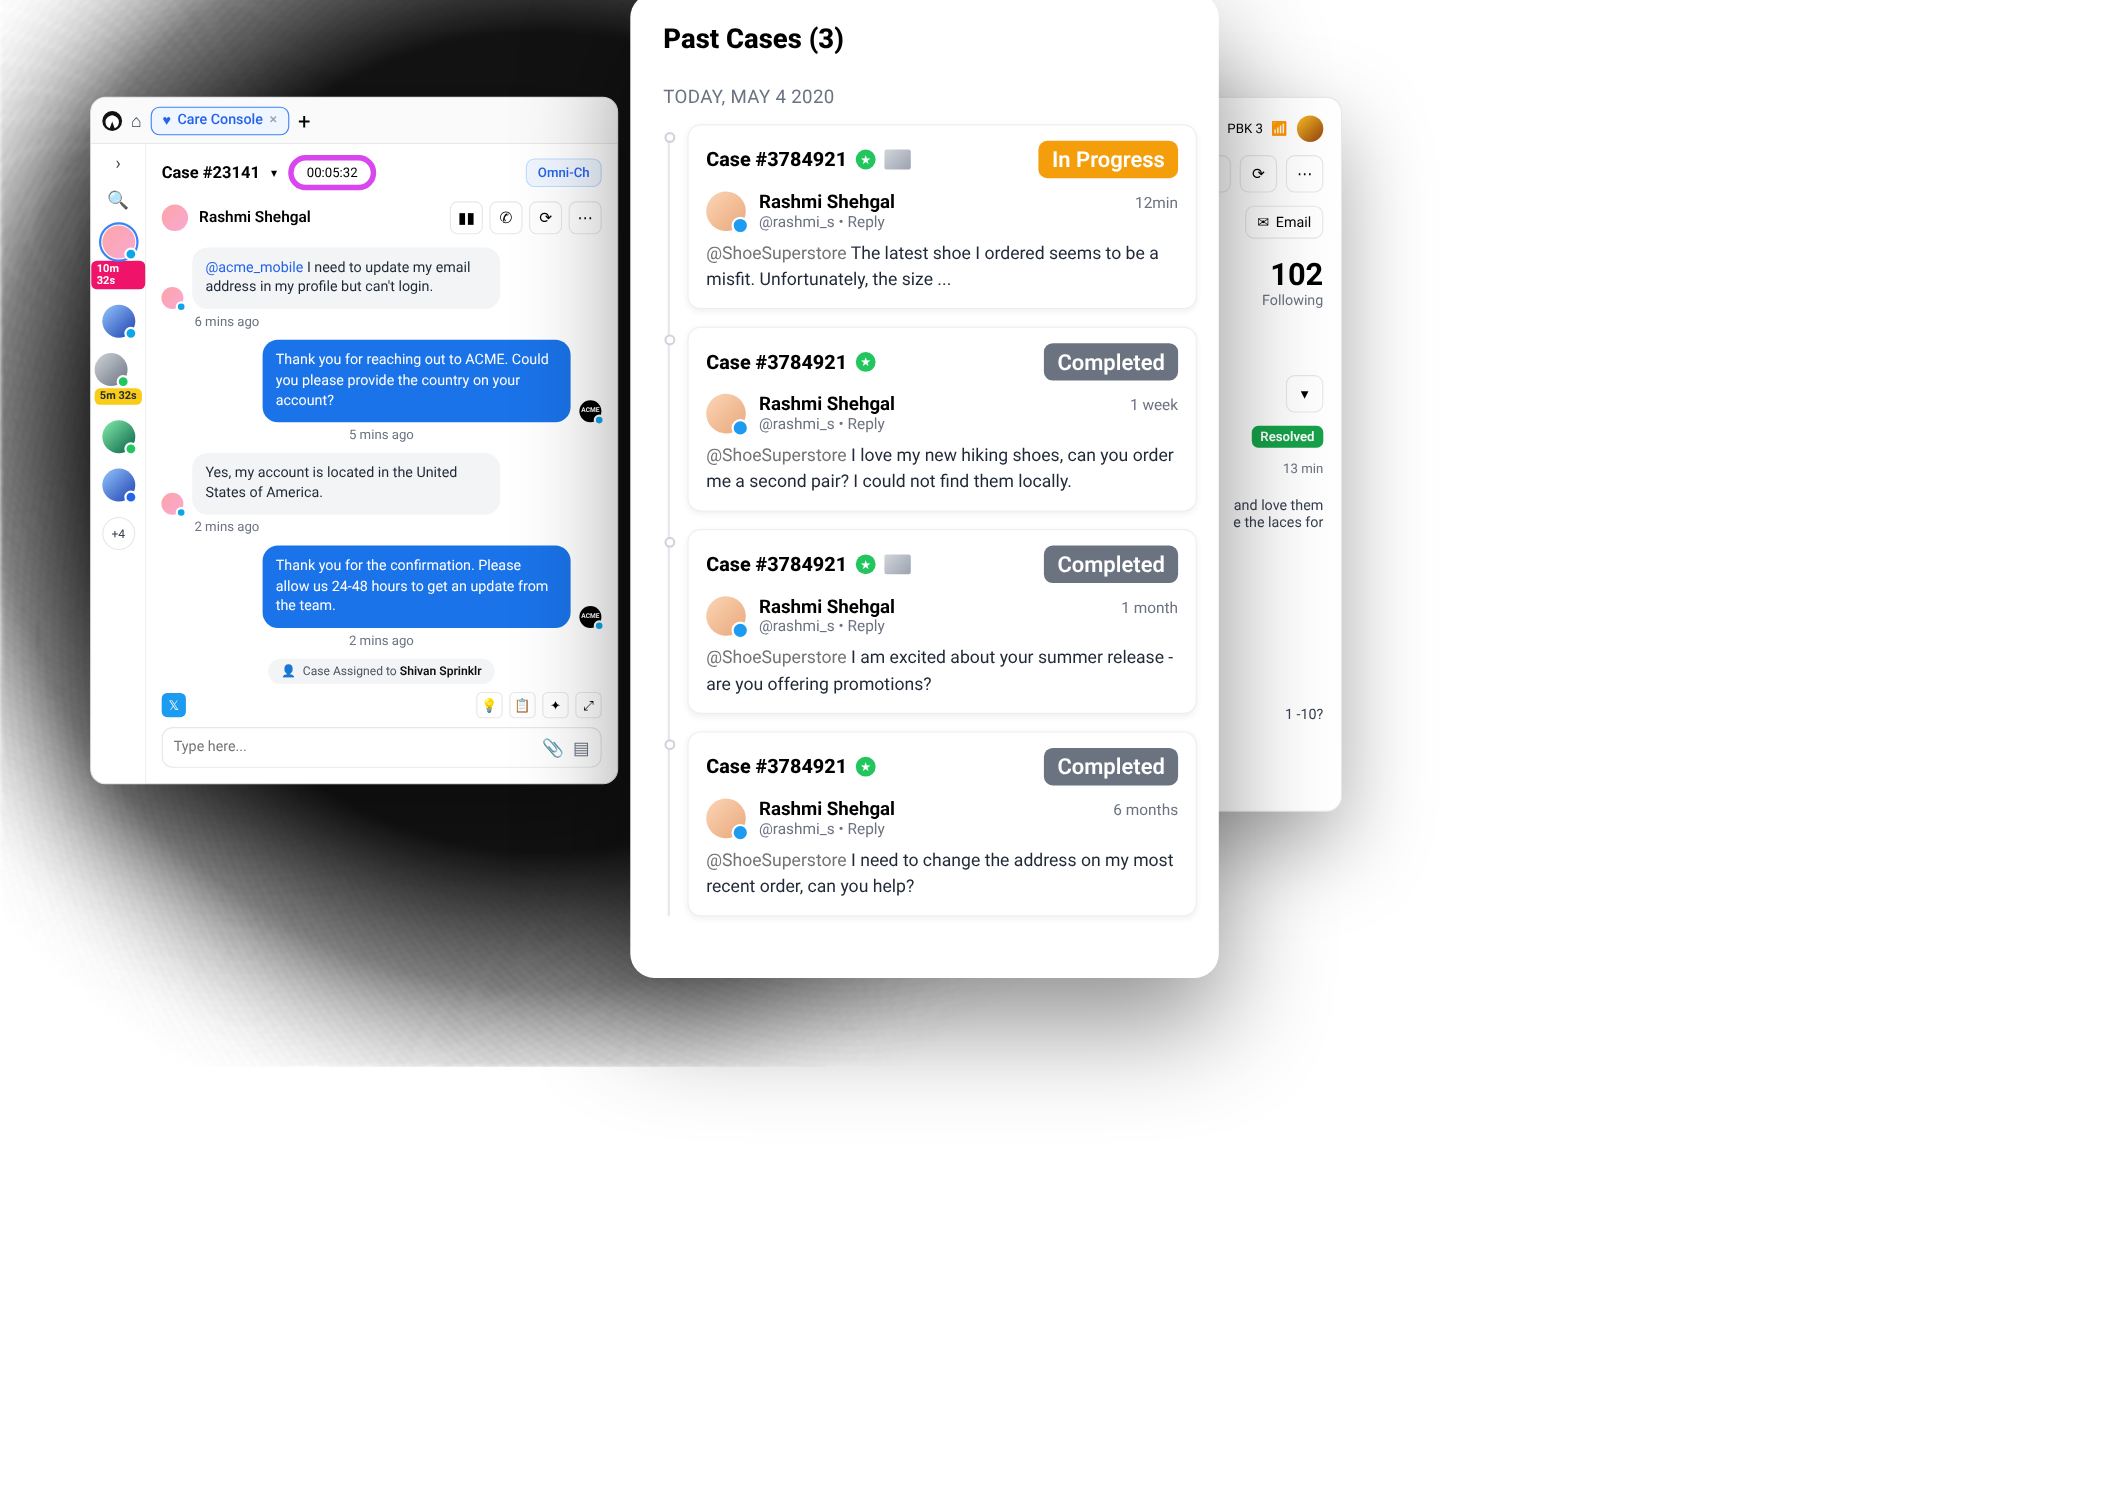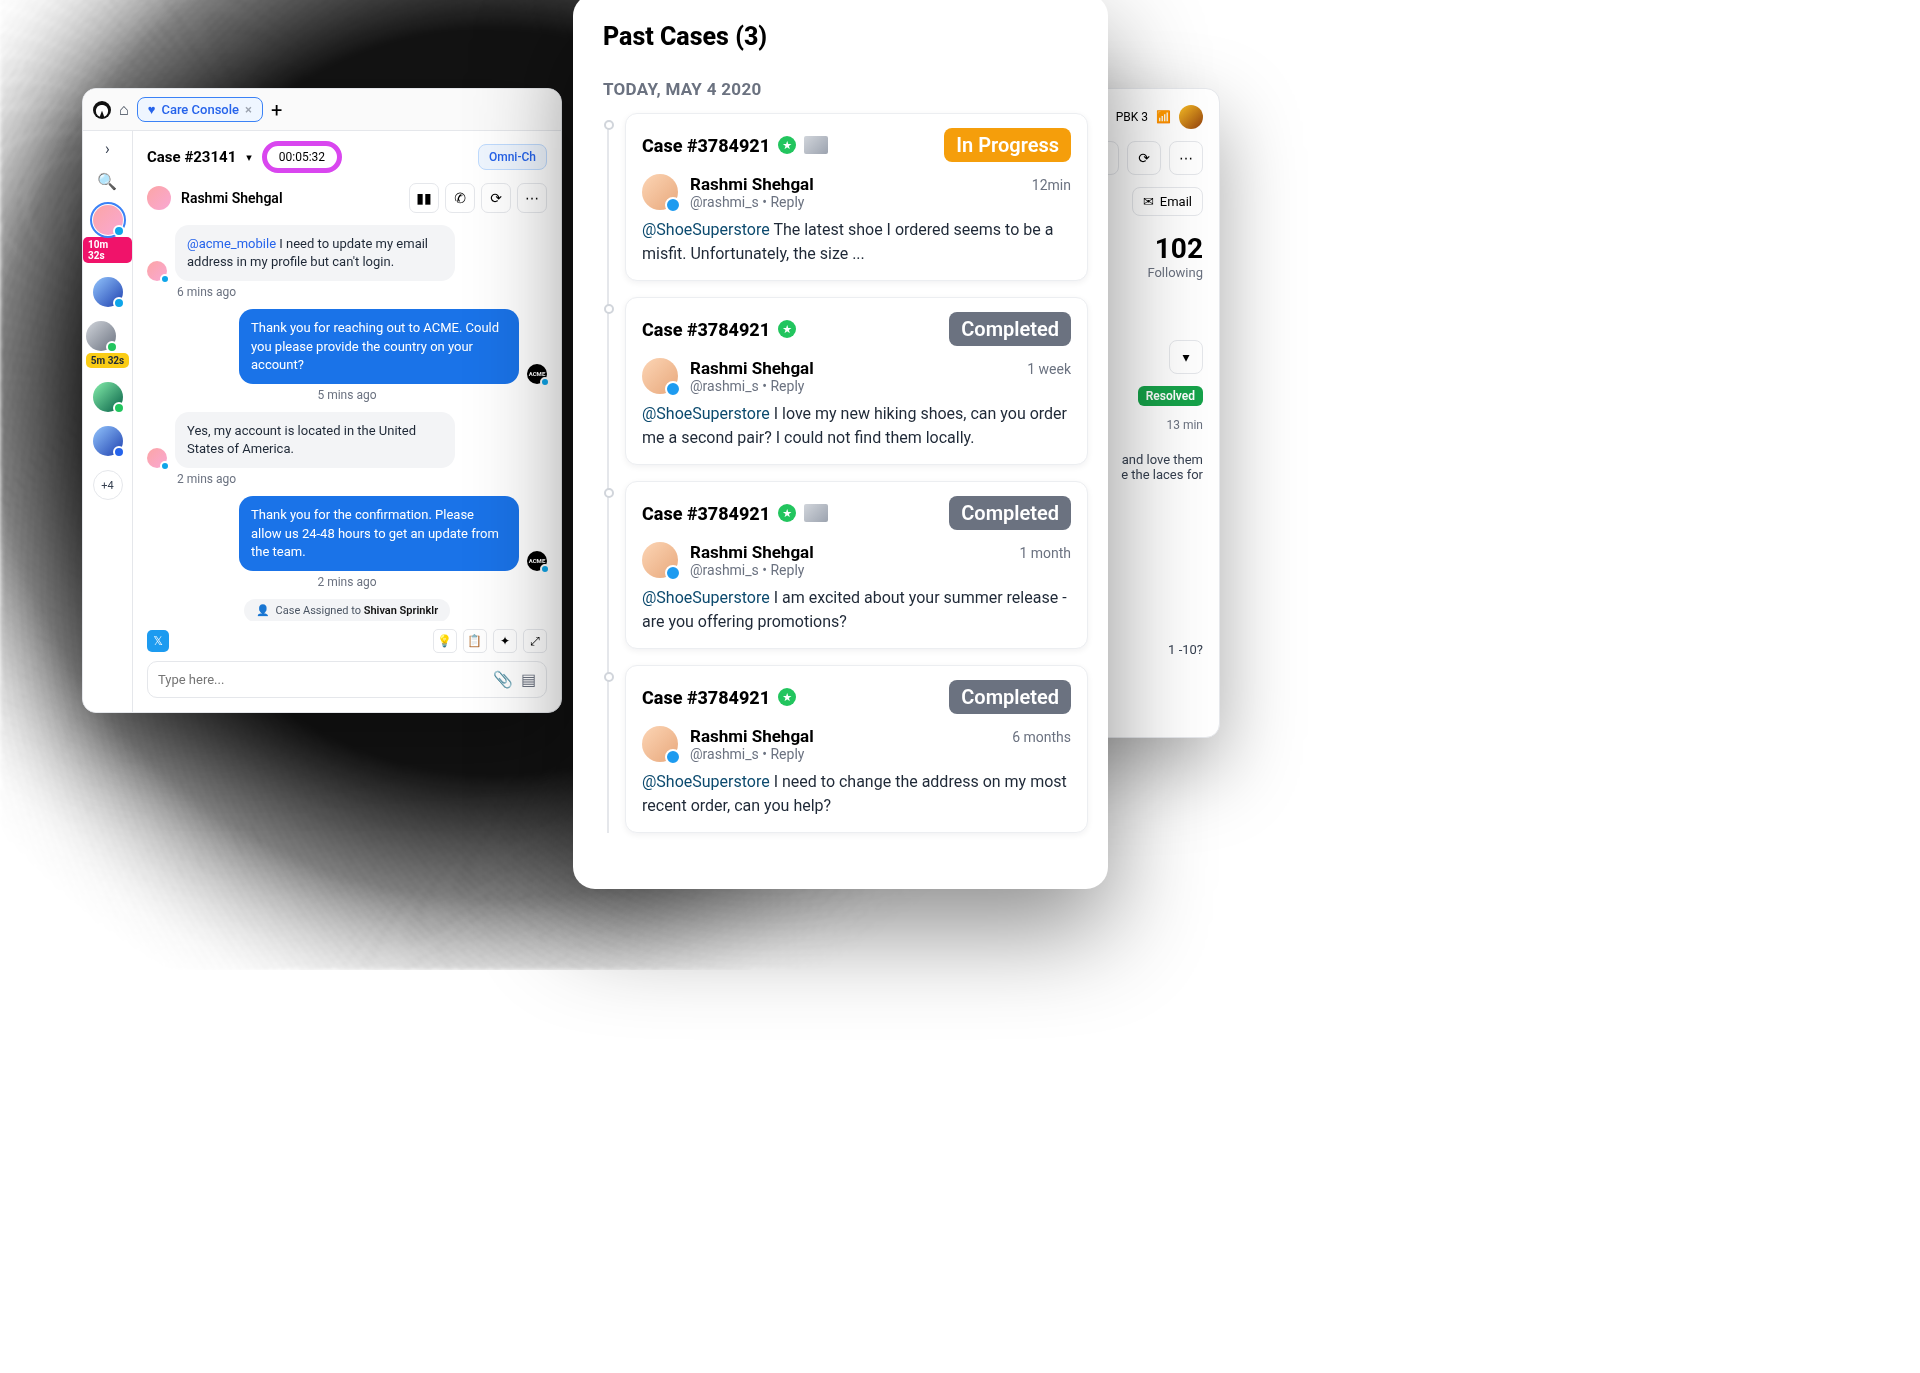--- a/index.html
+++ b/index.html
@@ -83,40 +83,40 @@
 .tw-ic{width:22px;height:22px;border-radius:5px;background:#1d9bf0;color:#fff;display:inline-flex;align-items:center;justify-content:center;font-size:12px}
 .frow{display:flex;align-items:center;gap:6px}
 .frow .grow{flex:1}
 .mini{width:24px;height:24px;border:1px solid #e5e7eb;border-radius:5px;display:inline-flex;align-items:center;justify-content:center;font-size:12px;background:#fff;cursor:pointer}
 .compose{margin-top:8px;border:1px solid #e5e7eb;border-radius:10px;padding:8px 10px;display:flex;align-items:center;gap:8px}
 .compose input{flex:1;border:none;outline:none;font-size:13px;color:#374151}
 
 
 .panel{position:absolute;left:573px;top:-6px;width:535px;height:895px;background:#fff;border-radius:22px;box-shadow:0 40px 100px rgba(0,0,0,.45);padding:28px 20px 20px 30px;overflow:hidden}
 .ptitle{font-size:25px;font-weight:800}
-.pdate{font-size:17px;font-weight:700;color:#6b7280;margin:28px 0 14px 0;letter-spacing:.3px}
+.pdate{font-size:17px;font-weight:400;color:#6b7280;margin:28px 0 14px 0;letter-spacing:.3px}
 .timeline{position:relative;padding-left:22px}
 .timeline::before{content:"";position:absolute;left:4px;top:8px;bottom:0;width:2px;background:#e5e7eb}
 .tl-dot{position:absolute;left:-22px;top:6px;width:10px;height:10px;border-radius:50%;background:#fff;border:2px solid #d1d5db}
 .card{position:relative;background:#fff;border:1px solid #eceef1;border-radius:12px;padding:14px 16px;margin-bottom:16px;box-shadow:0 2px 6px rgba(17,24,39,.06)}
 .chead{display:flex;align-items:center;gap:8px}
 .chead .cid{font-size:18px;font-weight:800}
 .star{width:18px;height:18px;border-radius:50%;background:#22c55e;color:#fff;display:inline-flex;align-items:center;justify-content:center;font-size:11px}
 .thumb{width:24px;height:18px;background:linear-gradient(135deg,#d1d5db,#9ca3af);border-radius:2px}
 .status{margin-left:auto;border-radius:8px;padding:5px 12px;font-size:20px;font-weight:600;color:#fff}
 .s-prog{background:#f59e0b}
 .s-done{background:#6b7280}
 .cperson{display:flex;gap:12px;margin-top:12px}
 .pav{width:36px;height:36px;border-radius:50%;background:linear-gradient(135deg,#fcd5b5,#e8a87c);position:relative;flex-shrink:0}
 .pav .dot{width:16px;height:16px;bottom:-3px;right:-3px;background:#1d9bf0}
 .pname{font-weight:700;font-size:17px}
 .phandle{color:#6b7280;font-size:14px}
 .ptime{margin-left:auto;color:#6b7280;font-size:14px}
 .ptext{margin-top:8px;font-size:16px;line-height:1.5;color:#1f2937}
-.ptext .mention{color:#0c4a6e}
+.ptext .mention{color:#737373}
 </style>
 </head>
 <body>
 
 <div class="spray"></div>
 
 <div class="win win-right">
   <div class="wr-top">
     <div class="grow"></div>
     <span>PBK 3</span>

